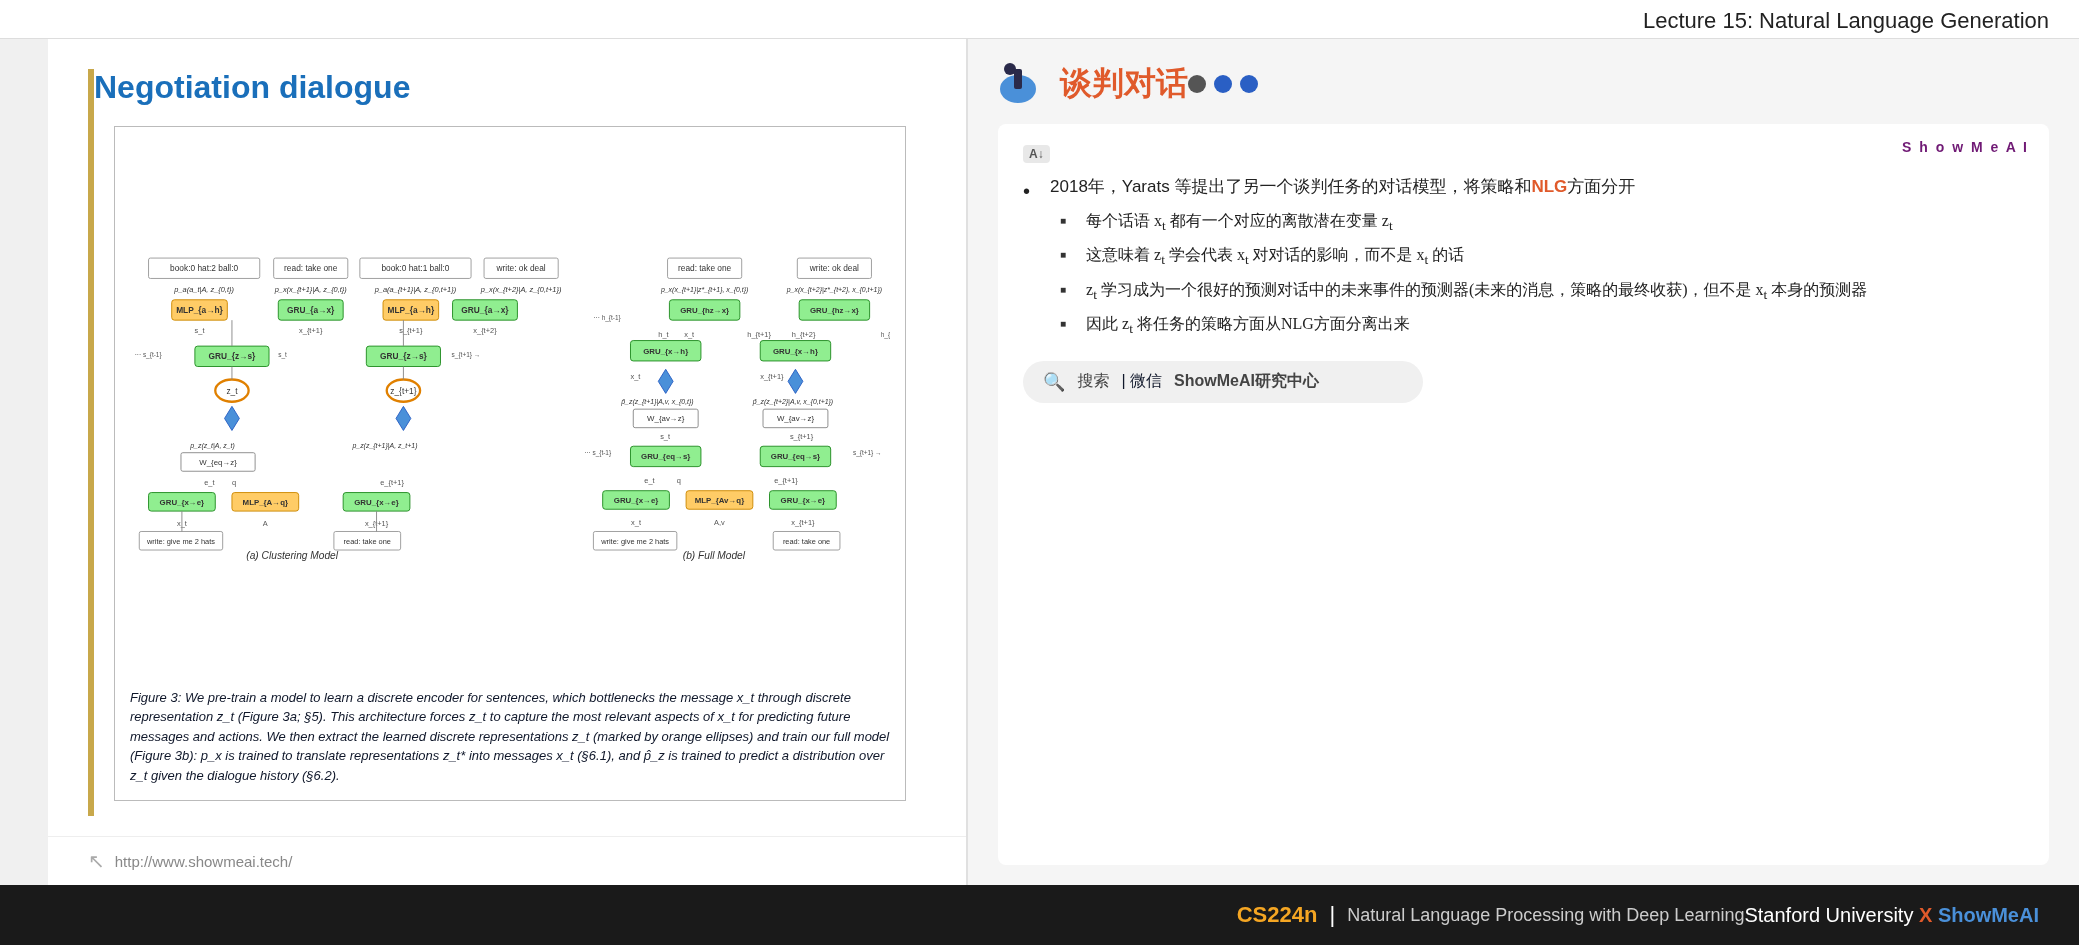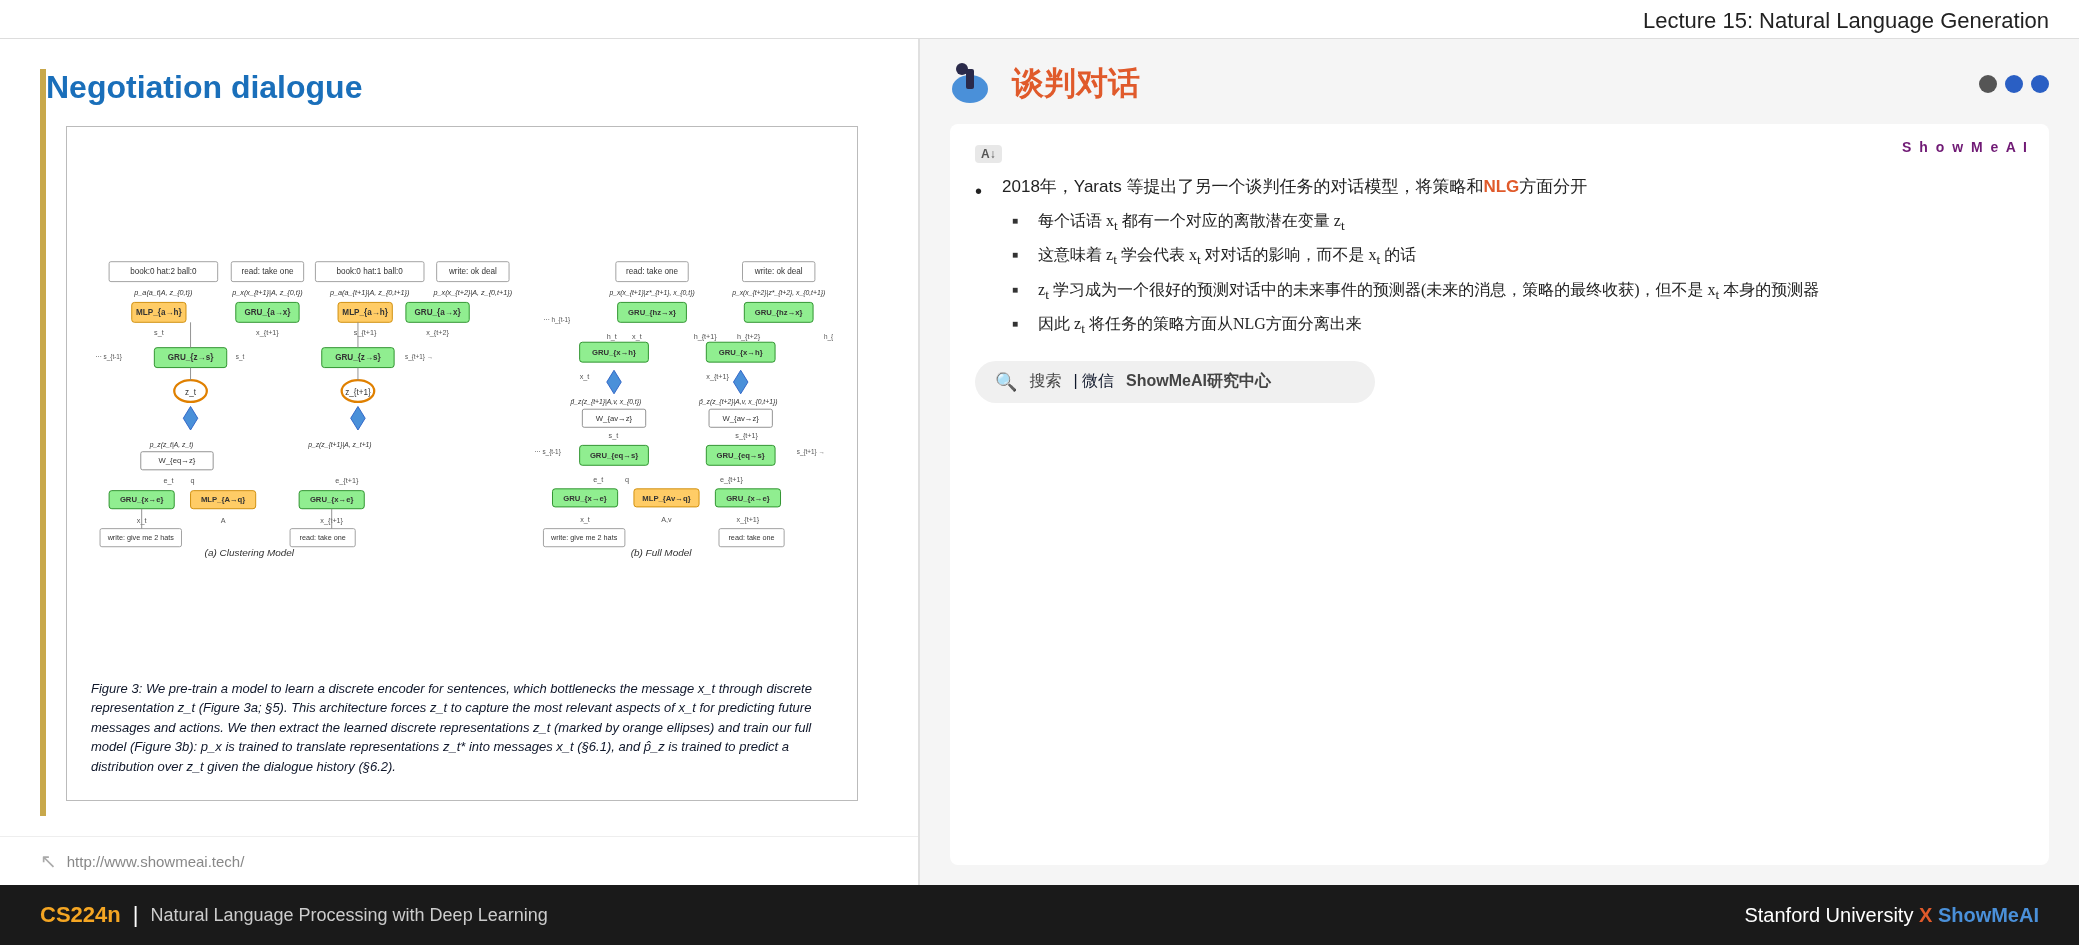--- a/index.html
+++ b/index.html
@@ -23,20 +23,21 @@
       color: #222;
       border-bottom: 1px solid #ddd;
       flex-shrink: 0;
     }
 
     
     .main-content {
       display: flex;
       flex: 1;
       overflow: hidden;
+      margin-left: 48px;
     }
 
     
     .slide-panel {
       width: 920px;
       background: white;
       border-right: 2px solid #e0e0e0;
       display: flex;
       flex-direction: column;
       padding: 0;
@@ -62,21 +63,21 @@
       padding-left: 0;
       flex: 1;
       display: flex;
       flex-direction: column;
     }
 
     .figure-box {
       border: 1px solid #bbb;
       background: white;
       margin: 0 20px 15px 20px;
-      padding: 24px;
+      padding: 15px;
       flex: 1;
       display: flex;
       flex-direction: column;
       align-items: center;
     }
 
     .figure-diagram {
       width: 100%;
       flex: 1;
       background: white;
@@ -122,21 +123,20 @@
       background: #f5f5f5;
       display: flex;
       flex-direction: column;
       padding: 20px 30px;
       overflow: hidden;
     }
 
     .right-header {
       display: flex;
       align-items: center;
-      justify-content: space-between;
       margin-bottom: 15px;
     }
 
     .right-title-area {
       display: flex;
       align-items: center;
       gap: 12px;
     }
 
     .right-title-icon {
@@ -270,21 +270,21 @@
     .search-divider {
       color: #0f172a;
     }
 
     
     .bottom-bar {
       background: #1a1a1a;
       height: 60px;
       display: flex;
       align-items: center;
-      justify-content: space-between;
+      justify-content: flex-end;
       padding: 0 40px;
       flex-shrink: 0;
     }
 
     .bottom-left {
       display: flex;
       align-items: center;
       gap: 0;
       font-size: 20px;
       color: white;

